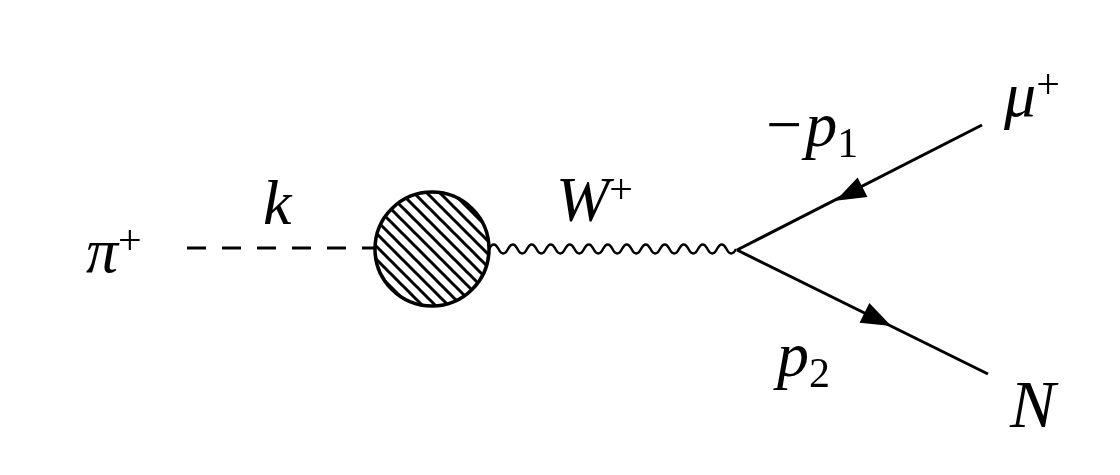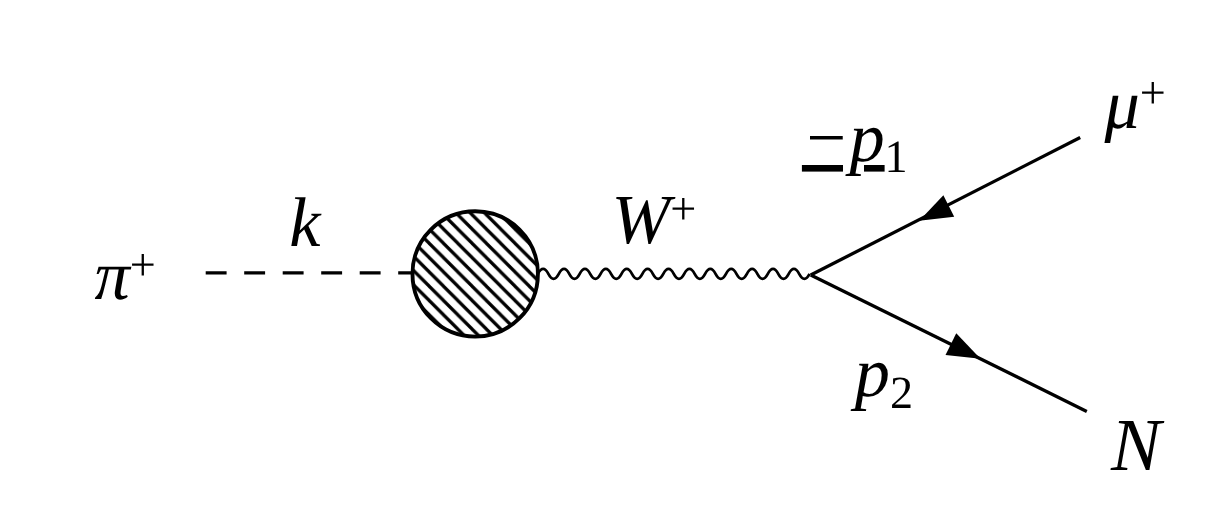--- a/index.html
+++ b/index.html
@@ -13,23 +13,23 @@
   .lbl {
     position:absolute; font-style:italic; font-size:64px; line-height:1;
     color:var(--ink); white-space:nowrap; user-select:none;
   }
   .lbl sup { font-size:42px; font-style:normal; vertical-align:0.42em; line-height:0; }
   .lbl sub { font-size:42px; font-style:normal; vertical-align:-0.25em; line-height:0; }
   .lbl-n { font-size:68px; }
   .lbl-pion   { left:86px;  top:219px; }
   .lbl-k      { left:263px; top:171px; }
   .lbl-w      { left:556px; top:168px; }
-  .lbl-mp1    { left:729px; top:93px;text-decoration:underline;  }
+  .lbl-mp1    { left:762px; top:93px;  }
   .lbl-mu     { left:1004px;top:63px;  }
-  .lbl-p2     { left:777px; top:307px;text-align:right; }
+  .lbl-p2     { left:777px; top:323px;text-align:right; }
   .lbl-nlep   { left:1010px;top:370px; }
   .stroke   { stroke:currentColor; fill:none; }
   .filled   { fill:currentColor; stroke:none; }
 </style>
 </head>
 <body>
 
 <div class="stage">
 
   <svg width="1120" height="475" viewBox="0 0 1120 475">

